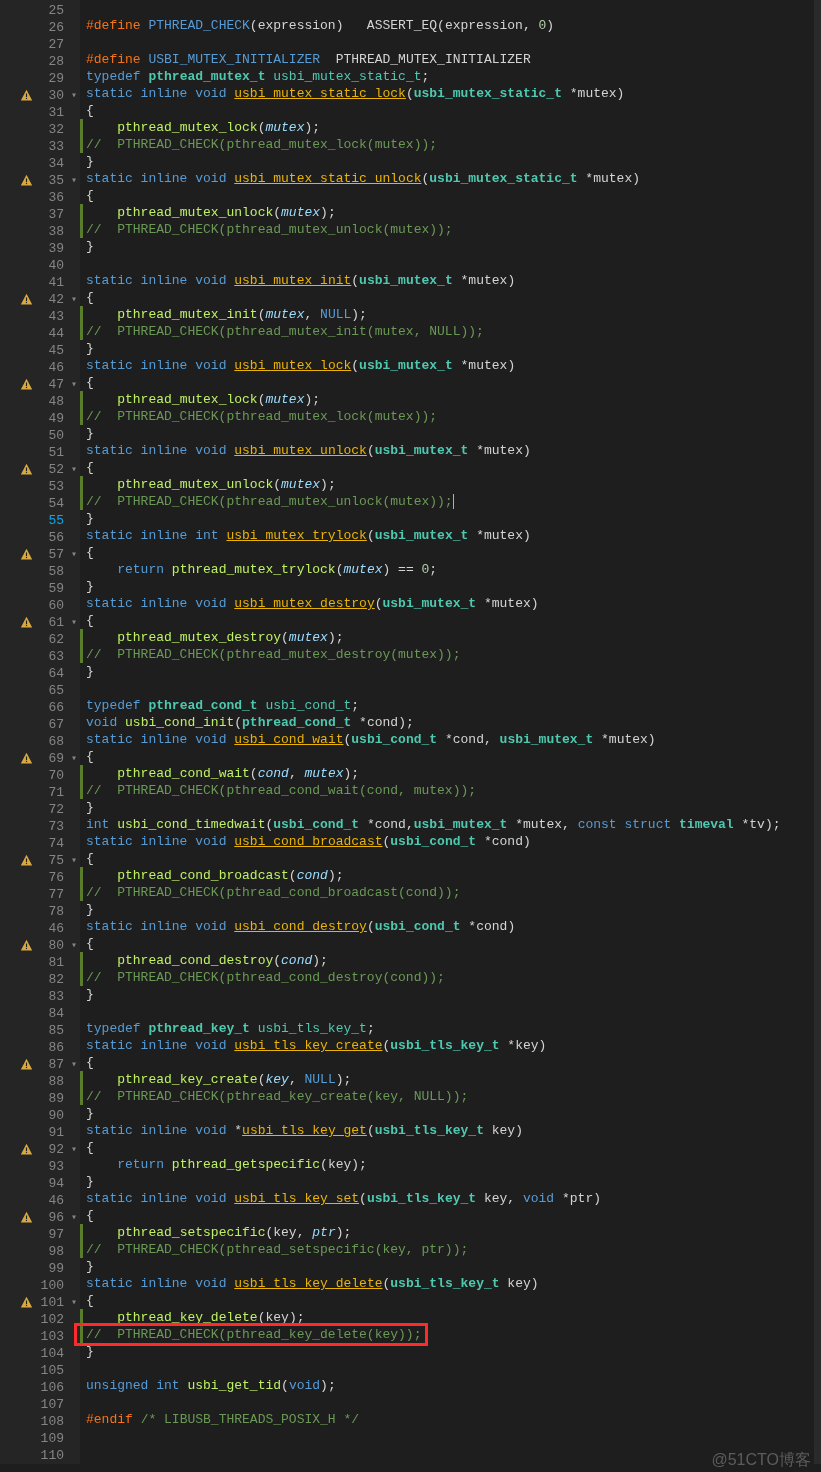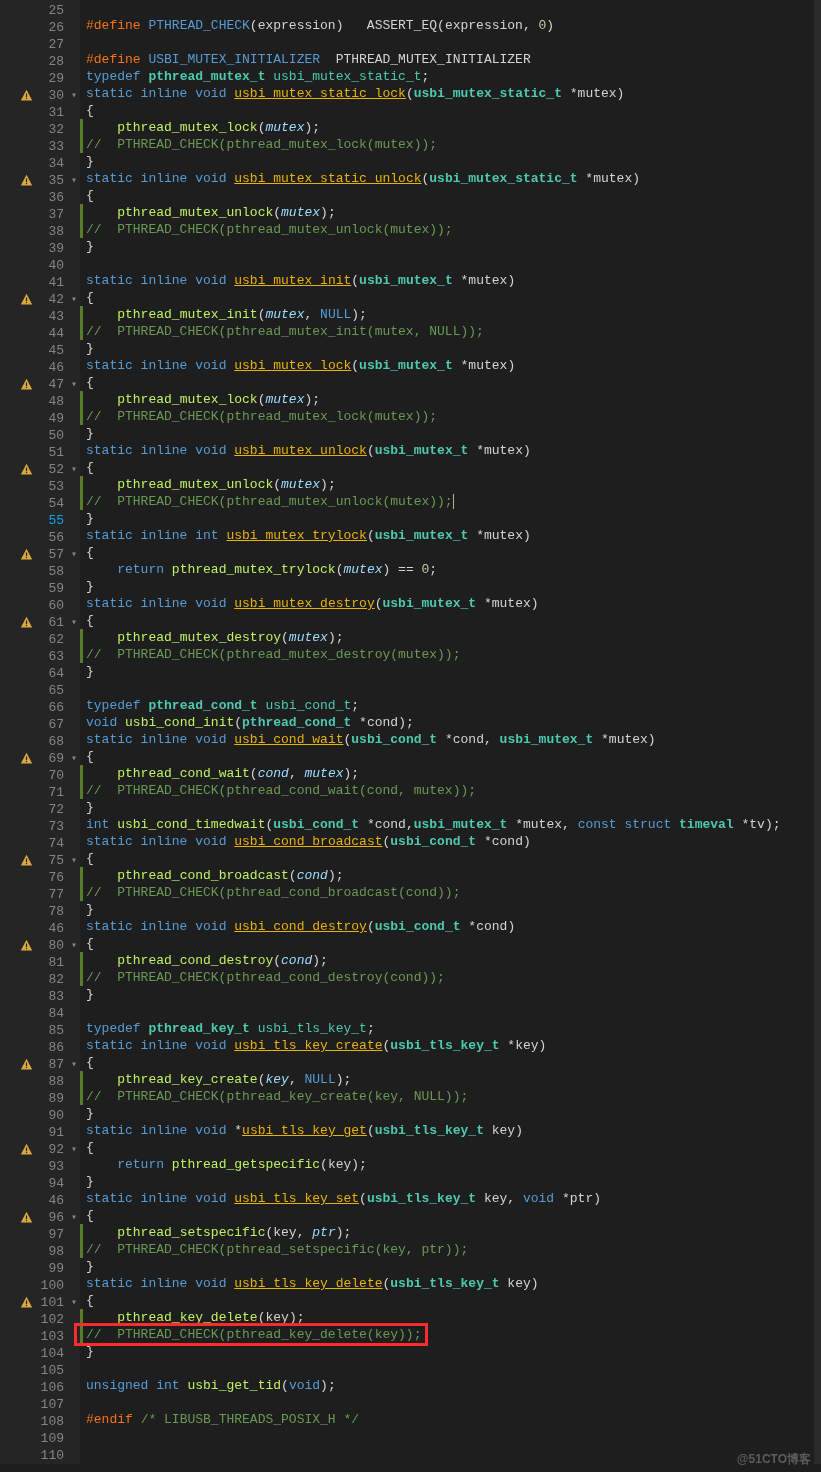--- a/index.html
+++ b/index.html
@@ -72,24 +72,23 @@
     border-left: 1.5px solid #aeafad;
     display: inline-block;
     height: 15px;
     vertical-align: text-bottom;
   }
   .watermark {
     position: fixed;
     right: 10px;
     bottom: 4px;
     color: #777;
-    font-size: 12px;
+    font-size: 16px;
     font-family: sans-serif;
     opacity: 0.7;
-    font-weight: bold;
   }
   .minimap {
     position: absolute;
     right: 0;
     top: 0;
     width: 7px;
     bottom:0;
     background: #2a2a2a;
   }
 </style>

